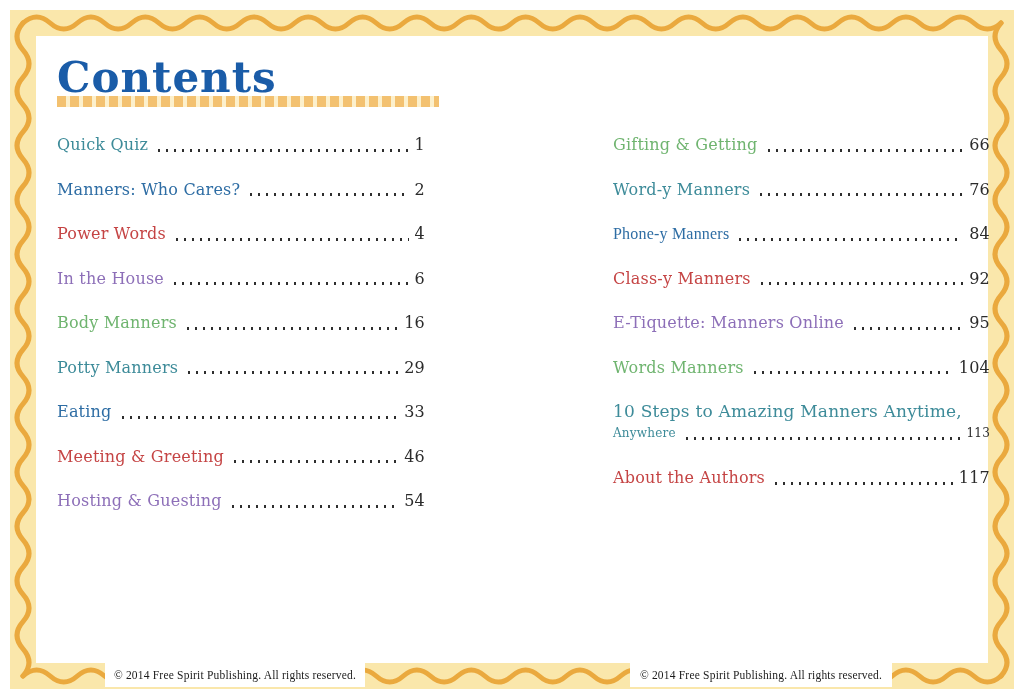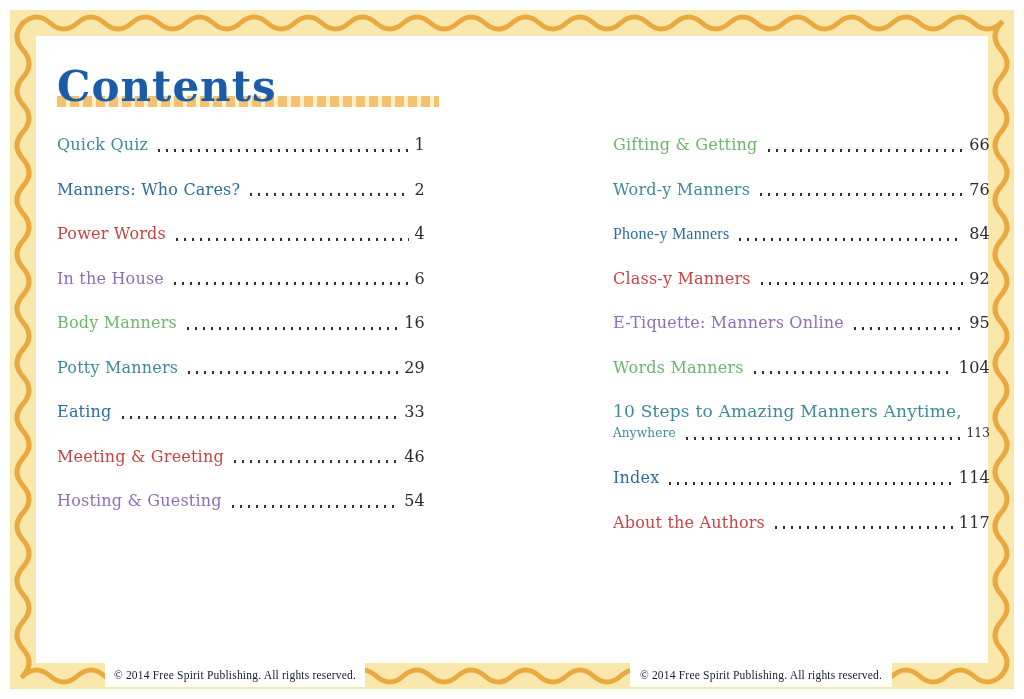--- a/index.html
+++ b/index.html
@@ -13,21 +13,21 @@
   
   .band{
     position:absolute;inset:10px;
     border:26px solid #FAE7AB;
     box-sizing:border-box;
     pointer-events:none;
   }
   #wave-svg{position:absolute;left:0;top:0;width:1024px;height:699px;pointer-events:none;}
   
   .title{
-    position:absolute;left:57px;top:62px;
+    position:absolute;left:57px;top:53px;
     font-size:42px;font-weight:bold;
     letter-spacing:1px;
     z-index:3;
   }
   .title-underline{
     position:absolute;left:57px;top:96px;
     width:382px;height:11px;
     background:repeating-linear-gradient(90deg,#F3C170 0 9px,#FCF0CC 9px 13px);
     z-index:2;
   }
@@ -167,25 +167,20 @@
       </div>
     <div class="two-line">
       <div class="l1" style="color: rgb(61, 139, 153);">10 Steps to Amazing Manners Anytime,</div>
       <div class="l2">
           <span class="t" style="color: rgb(61, 139, 153);">Anywhere</span>
           <span class="dots"></span>
           <span class="pg">113</span>
         </div>
     </div>
     <div class="row">
-        <span class="t" style="color: rgb(46, 109, 164);">Index</span>
-        <span class="dots"></span>
-        <span class="pg">114</span>
-      </div>
-    <div class="row">
         <span class="t" style="color: rgb(197, 68, 68);">About the Authors</span>
         <span class="dots"></span>
         <span class="pg">117</span>
       </div>
   </div>
 
   <div class="footer-box fl">© 2014 Free Spirit Publishing. All rights reserved.</div>
   <div class="footer-box fr">© 2014 Free Spirit Publishing. All rights reserved.</div>
 
 </div>

